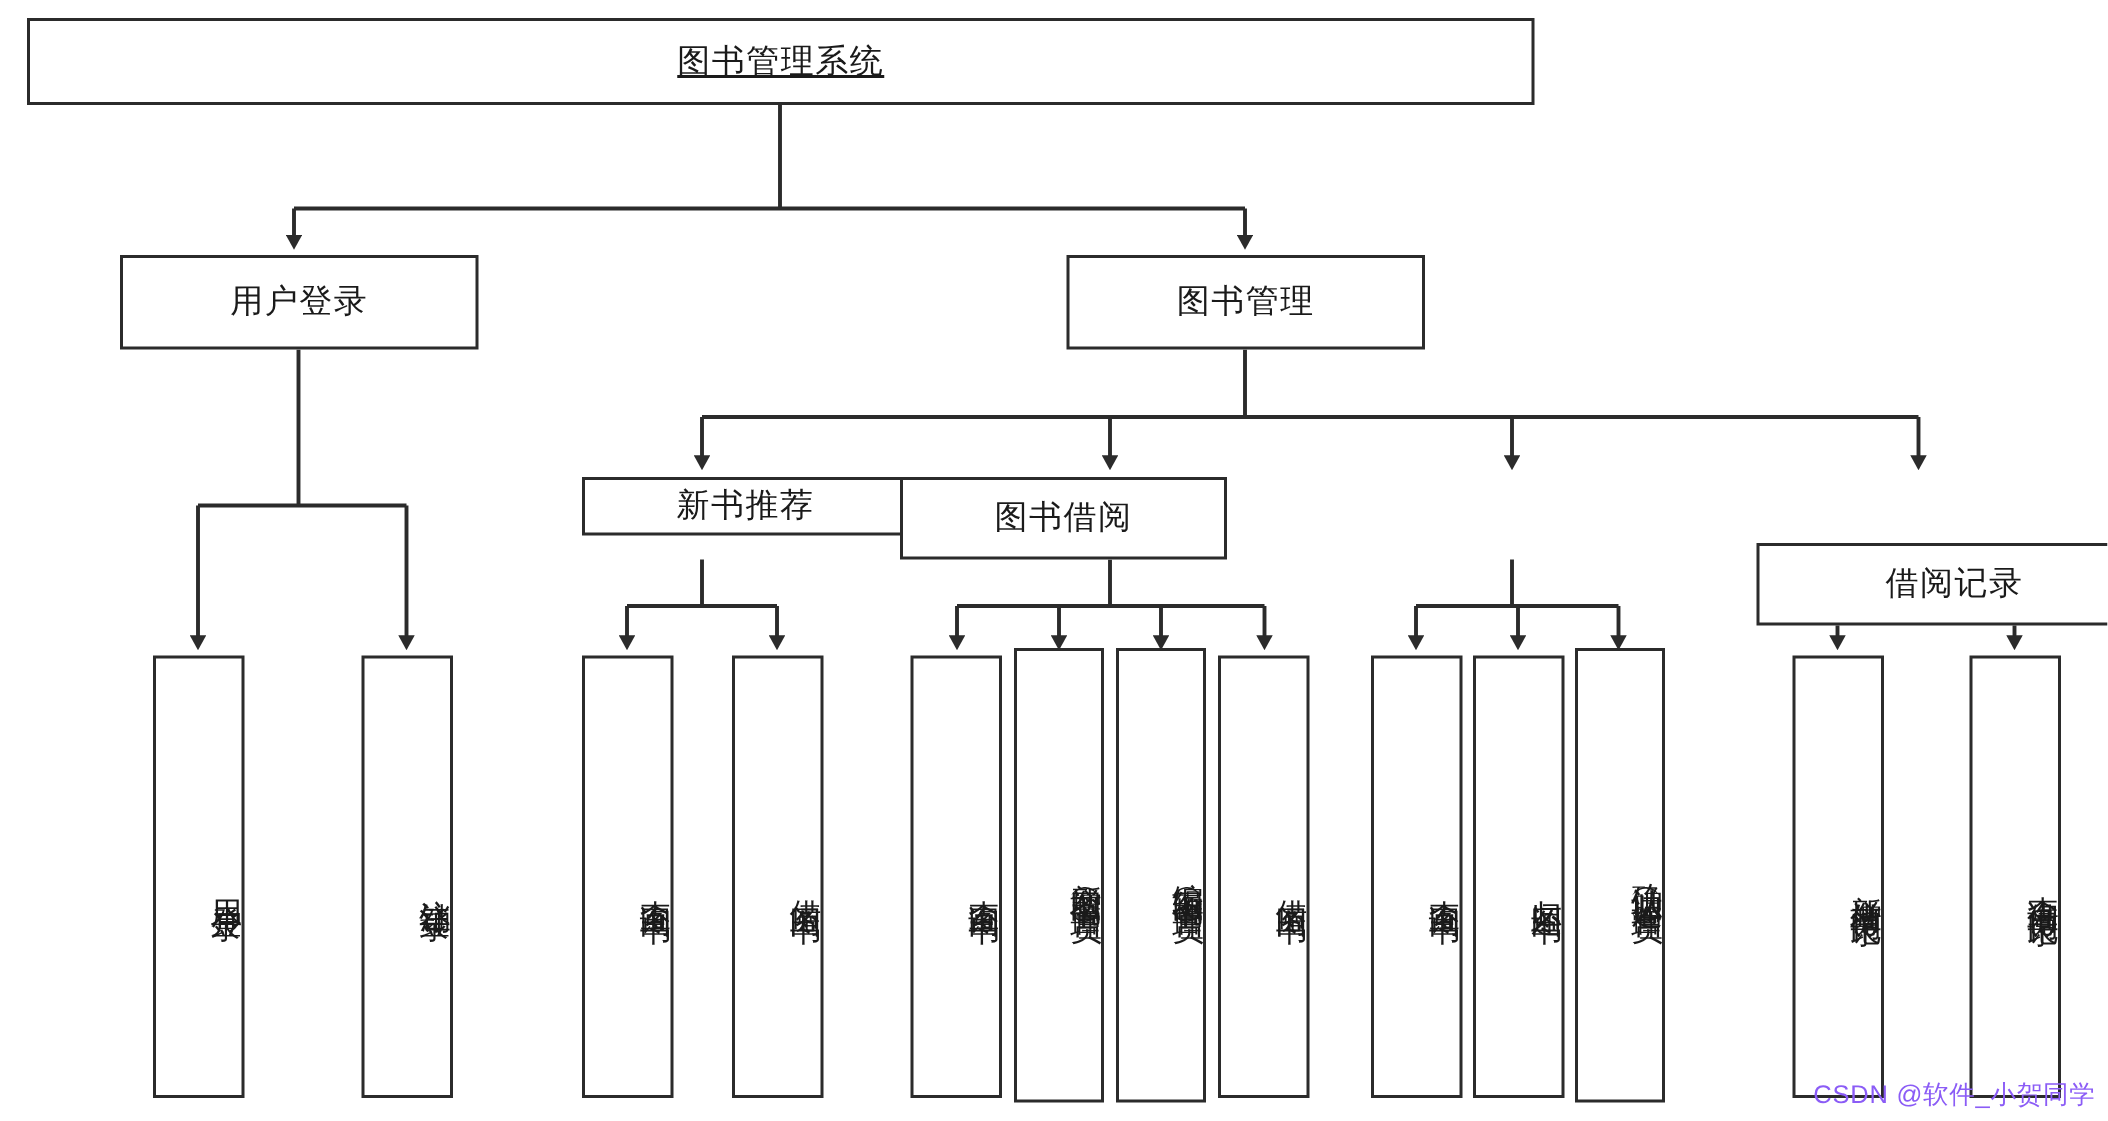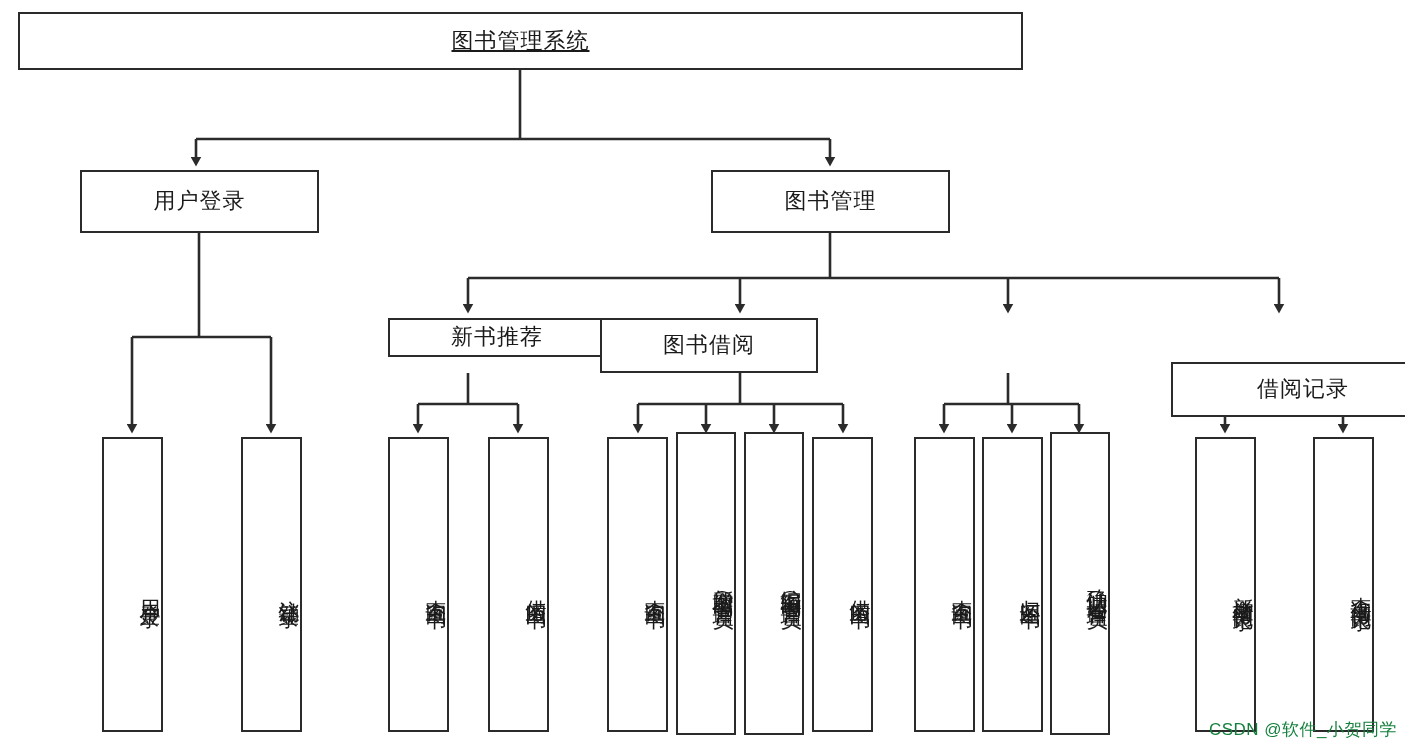--- a/index.html
+++ b/index.html
@@ -56,21 +56,21 @@
     writing-mode: vertical-rl;
     text-orientation: upright;
     display: block;
     text-align: center;
   }
   .watermark {
     position: absolute;
     right: 8px;
     bottom: 6px;
     font-size: 17px;
-    color: #15803d;
+    color: #8b5cf6;
     white-space: nowrap;
     letter-spacing: 0.5px;
     pointer-events: none;
     text-align: right;
   }
 </style>
 </head>
 <body>
 
 <div id="stage">

